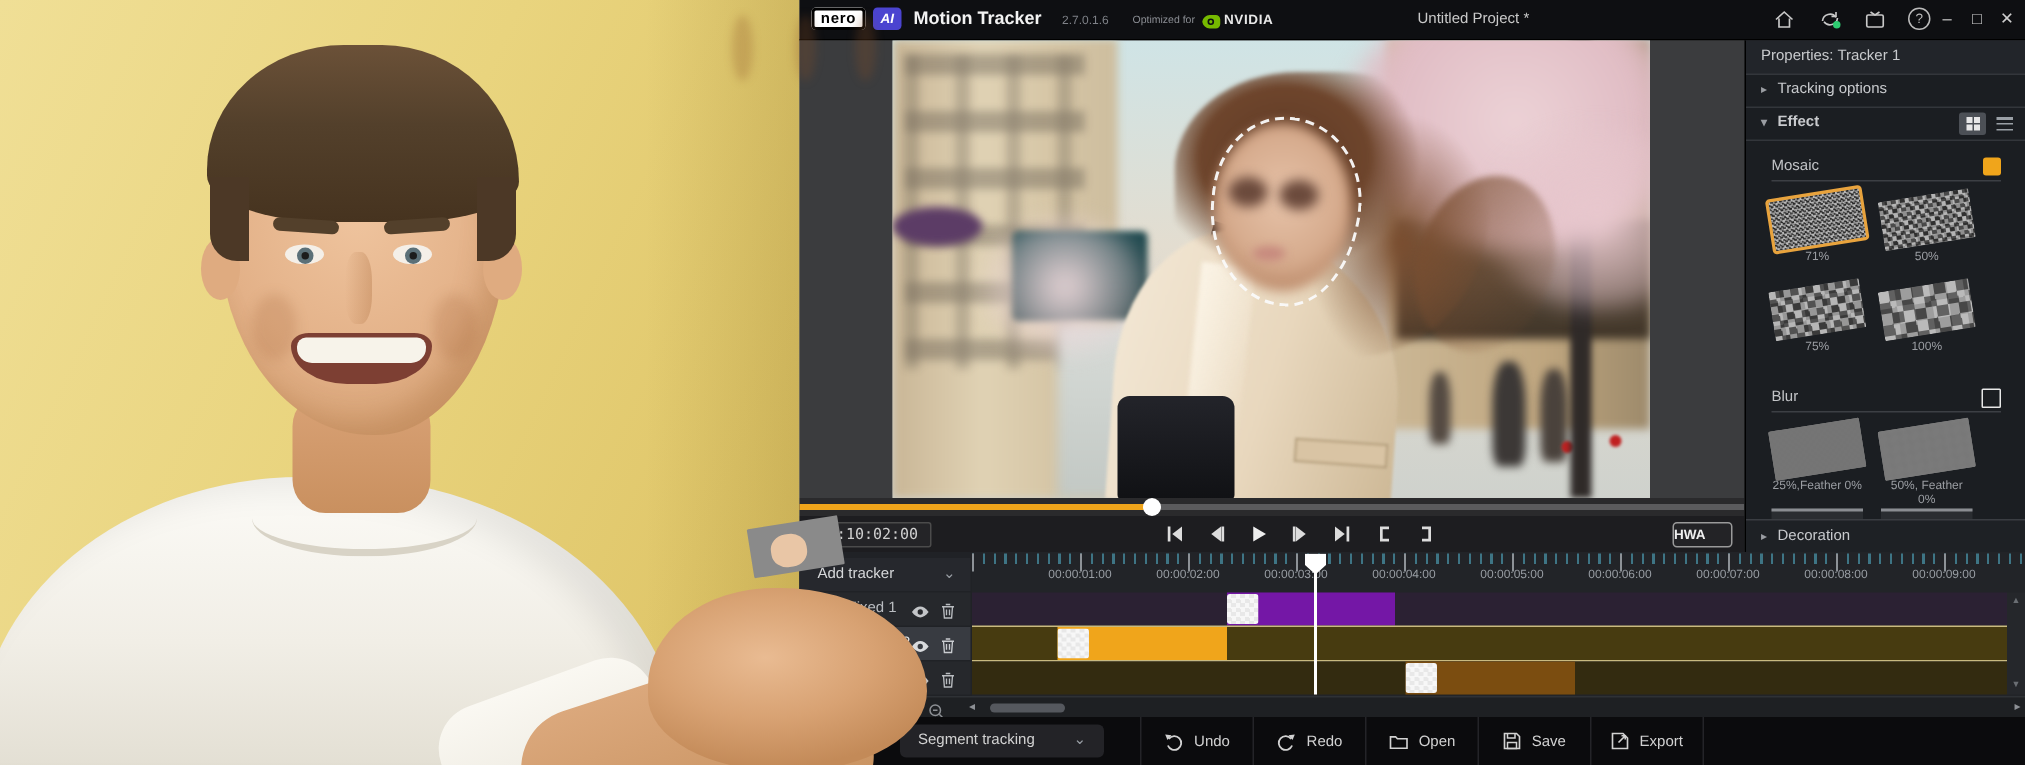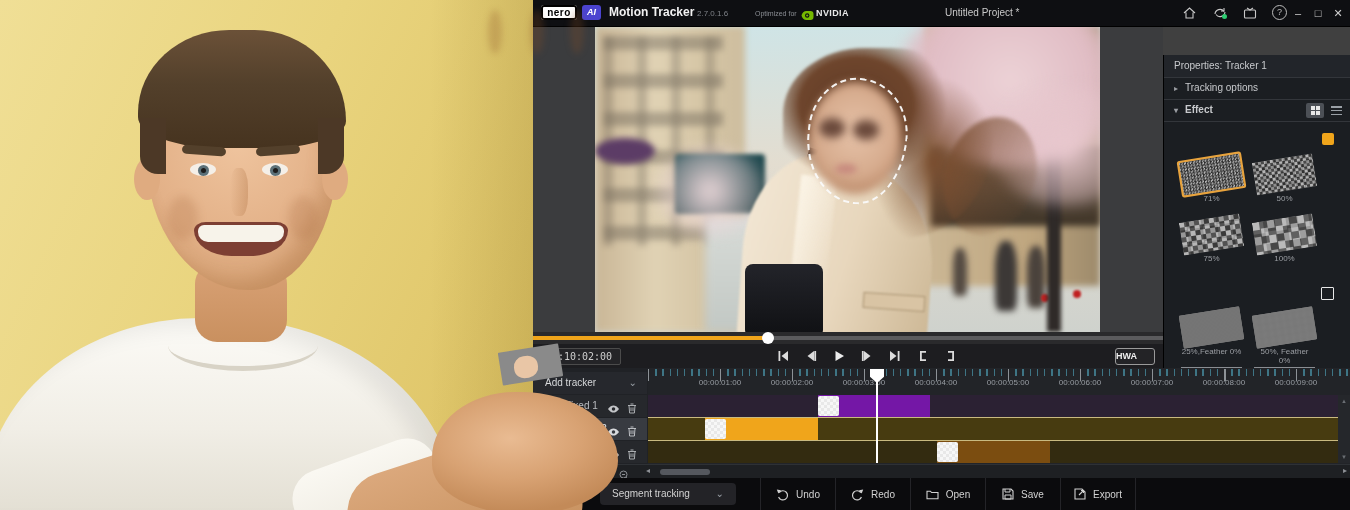--- a/index.html
+++ b/index.html
@@ -40,29 +40,29 @@
   
   #hand{left:0;top:0;width:1350px;height:510px;z-index:5;pointer-events:none;}
   .forearm{left:350px;top:448px;width:230px;height:120px;background:linear-gradient(180deg,#dba87c,#c6905d);border-radius:40px;transform:rotate(-18deg);}
   .sleeve{left:300px;top:452px;width:150px;height:120px;background:linear-gradient(180deg,#faf8f2,#e6e2d6);border-radius:30px;transform:rotate(-20deg);}
   .fist{left:432px;top:392px;width:186px;height:122px;background:radial-gradient(70% 60% at 42% 38%,#e9bb92 0%,#d8a273 55%,#c38a58 100%);border-radius:46% 54% 50% 50%/55% 58% 45% 42%;}
   .knuckle{top:10px;width:14px;height:44px;border-radius:50%;background:rgba(140,80,35,.25);filter:blur(3px);}
   .kn1{left:488px}.kn2{left:530px}.kn3{left:570px}
   .thumb{left:500px;top:348px;width:52px;height:104px;background:linear-gradient(180deg,#ecc19a 0%,#dba87a 70%);border-radius:26px 26px 18px 18px;transform:rotate(-9deg);}
   .thumb-nail{left:514px;top:356px;width:24px;height:22px;background:#e9c6a6;border-radius:45%;transform:rotate(-9deg);}
   
-  #app{left:533px;top:0;width:817px;height:416px;background:#404040;z-index:2;}
+  #app{left:533px;top:0;width:817px;height:416px;background:#737373;z-index:2;}
   
   #titlebar{left:0;top:0;width:817px;height:26px;background:#0e0f12;border-bottom:1px solid #000;}
   .nero-logo{left:8px;top:5px;width:36px;height:15px;background:#fff;border-radius:3px;
     box-shadow:inset 0 0 0 2px #000;color:#000;font-weight:bold;font-size:10px;line-height:15px;text-align:center;letter-spacing:.5px;}
   .ai-badge{left:49px;top:5px;width:19px;height:15px;background:#4b44d0;border-radius:3px;color:#fff;
     font-weight:bold;font-style:italic;font-size:9px;line-height:15px;text-align:center;}
   .app-name{left:76px;top:5px;font-size:12px;font-weight:bold;color:#f2f2f2;}
-  .app-version{left:164px;top:9px;font-size:8px;color:#7f8288;}
+  .app-version{left:175px;top:9px;font-size:8px;color:#7f8288;}
   .optimized{left:222px;top:10px;font-size:7px;color:#8b8e94;}
   .nvidia-eye{left:268px;top:7px;width:13px;height:11px;}
   .nvidia-name{left:283px;top:8px;font-size:9px;font-weight:bold;color:#e8e8e8;letter-spacing:.4px;}
   .project-name{left:412px;top:7px;font-size:10px;color:#c9c9c9;}
   .tb-icons{right:62px;top:4px;display:flex;gap:13px;}
   .tb-icon{width:17px;height:17px;display:flex;align-items:center;justify-content:center;position:relative;}
   .tb-icon svg{display:block}
   .green-dot{position:absolute;right:1px;bottom:2px;width:5px;height:5px;border-radius:50%;background:#2ecc71;}
   .win-btns{right:2px;top:0;display:flex;}
   .win-btn{width:20px;height:26px;color:#cfcfcf;font-size:11px;line-height:26px;text-align:center;}
@@ -119,21 +119,21 @@
   .seek-fill{left:0;top:4px;width:235px;height:4px;background:#f0a51b;}
   .seek-knob{left:229px;top:0px;width:12px;height:12px;border-radius:50%;background:#fff;}
   #transport{left:0;top:344px;width:630px;height:25px;background:#1d1d20;}
   .timecode{left:4px;top:4px;width:82px;height:15px;border:1px solid #4b4b4b;border-radius:2px;background:#242427;
     color:#cfcfcf;font-size:10px;line-height:15px;text-align:center;font-family:"DejaVu Sans Mono",monospace;}
   .tr-btns{left:242px;top:2px;display:flex;gap:12px;align-items:center;height:20px;}
   .tr-btn{width:16px;height:16px;display:flex;align-items:center;justify-content:center;}
   .hwa{right:8px;top:4px;width:38px;height:15px;border:1px solid #9a9a9a;border-radius:3px;
     color:#efefef;font-size:9px;font-weight:bold;line-height:15px;text-align:left;background:#232326;}
   
-  #props{left:630px;top:27px;width:187px;height:341px;background:#1b1e22;border-left:1px solid #000;margin-top:28px;}
+  #props{left:630px;top:27px;width:187px;height:341px;background:#1b1e22;border-left:1px solid #000;}
   .prop-row{left:0;width:187px;height:22px;border-bottom:1px solid #33363b;color:#c8cacd;font-size:10px;line-height:22px;}
   .prop-row .tri{color:#9a9da2;font-size:8px;margin:0 7px 0 10px;}
   .prop-hdr{top:0;padding-left:10px;background:#22252a;}
   .row-tracking{top:22px;}
   .row-effect{top:44px;font-weight:bold;}
   .view-toggle{right:6px;top:48px;display:flex;gap:3px;}
   .vt-btn{width:18px;height:15px;border-radius:2px;display:flex;align-items:center;justify-content:center;}
   .vt-btn.active{background:#4c5056;}
   .grid-ic{width:9px;height:9px;display:grid;grid-template-columns:4px 4px;grid-template-rows:4px 4px;gap:1px;}
   .grid-ic i{background:#e8e8e8;}
@@ -391,32 +391,34 @@
           </div>
         <div class="vt-btn">
             <span class="list-ic">
               <i></i>
               <i></i>
               <i></i>
             </span>
           </div>
       </div>
 
+      <div class="abs sub-label mosaic-label">Mosaic</div>
       <div class="abs swatch"></div>
 
       <div class="abs thumb n25 selected" style="left:17px;top:103px;"></div>
       <div class="abs thumb n50" style="left:90px;top:103px;"></div>
       <div class="abs thumb-label" style="left:17px;top:139px;">71%</div>
       <div class="abs thumb-label" style="left:90px;top:139px;">50%</div>
 
       <div class="abs thumb n75" style="left:17px;top:163px;"></div>
       <div class="abs thumb n100" style="left:90px;top:163px;"></div>
       <div class="abs thumb-label" style="left:17px;top:199px;">75%</div>
       <div class="abs thumb-label" style="left:90px;top:199px;">100%</div>
 
+      <div class="abs sub-label blur-label-row">Blur</div>
       <div class="abs checkbox"></div>
 
       <div class="abs thumb b25" style="left:17px;top:256px;">
           <span class="blur-inner"></span>
         </div>
       <div class="abs thumb b50" style="left:90px;top:256px;">
           <span class="blur-inner"></span>
         </div>
       <div class="abs thumb-label" style="left:17px;top:292px;">25%,Feather 0%</div>
       <div class="abs thumb-label" style="left:90px;top:292px;">50%, Feather 0%</div>

